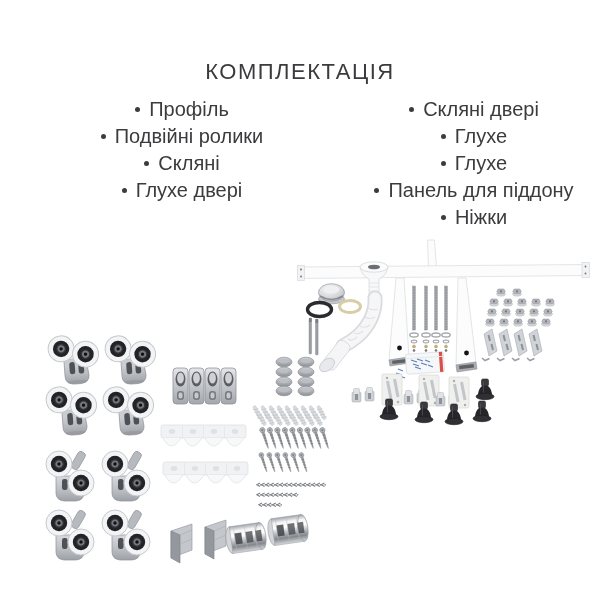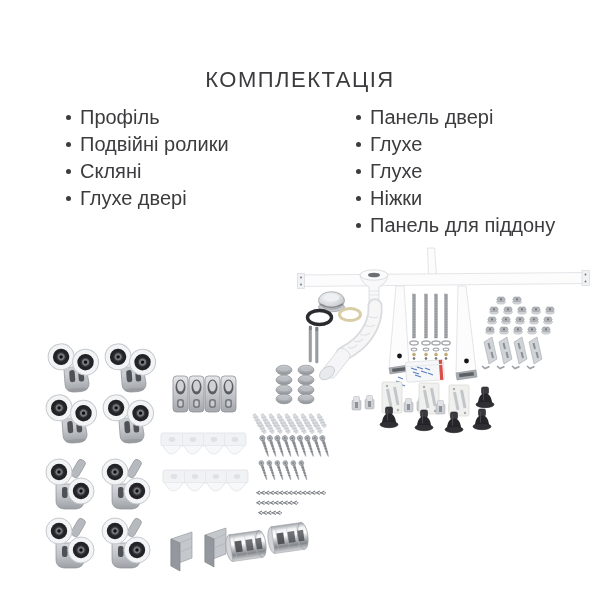--- a/index.html
+++ b/index.html
@@ -1,26 +1,26 @@
 <!DOCTYPE html>
 <html><head>
 <meta charset="utf-8">
 <style>
   html,body{margin:0;padding:0;}
   body{
     width:600px;height:600px;background:#ffffff;position:relative;overflow:hidden;
     font-family:"Liberation Sans", sans-serif;color:#3c3c3f;
   }
-  .page{position:absolute;inset:0;background:#ffffff;margin-top:8px;}
+  .page{position:absolute;inset:0;background:#ffffff;}
   .title{
     position:absolute;top:44px;left:0;width:600px;text-align:center;
     font-size:22px;font-weight:500;letter-spacing:1.5px;color:#3b3b3e;
   }
   .list{position:absolute;top:96px;margin:0;padding:0;list-style:none;}
-  .list li{display:flex;align-items:flex-start;margin:0 0 1px 0;}
+  .list li{display:flex;align-items:flex-start;margin:0 0 1px 0;justify-content:center;}
   .list .txt{font-size:20px;line-height:26px;color:#3c3c3f;}
   .list .dot{flex:none;width:5px;height:5px;border-radius:50%;background:#3c3c3f;margin:11px 9px 0 0;}
   .list-left{left:66px;width:232px;}
   .list-right{left:356px;width:236px;}
   .collage{position:absolute;}
   .collage-left{left:30px;top:328px;width:300px;height:250px;}
   .collage-right{left:296px;top:236px;width:300px;height:215px;}
 </style>
 </head>
 <body>
@@ -44,37 +44,37 @@
       </li>
     <li>
         <span class="dot"></span>
         <span class="txt">Глухе двері</span>
       </li>
   </ul>
 
   <ul class="list list-right">
     <li>
         <span class="dot"></span>
-        <span class="txt">Панель двері</span>
+        <span class="txt">Скляні двері</span>
       </li>
     <li>
         <span class="dot"></span>
         <span class="txt">Глухе</span>
       </li>
     <li>
         <span class="dot"></span>
         <span class="txt">Глухе</span>
       </li>
     <li>
         <span class="dot"></span>
+        <span class="txt">Панель для піддону</span>
+      </li>
+    <li>
+        <span class="dot"></span>
         <span class="txt">Ніжки</span>
-      </li>
-    <li>
-        <span class="dot"></span>
-        <span class="txt">Панель для піддону</span>
       </li>
   </ul>
 
   <svg class="collage collage-left" viewBox="0 0 300 250" xmlns="http://www.w3.org/2000/svg">
     <defs>
       <linearGradient id="gBody" x1="0" y1="0" x2="0" y2="1">
         <stop offset="0" stop-color="#d8dade"></stop>
           <stop offset="0.55" stop-color="#bcbfc4"></stop>
           <stop offset="1" stop-color="#9da0a5"></stop>
       </linearGradient>

